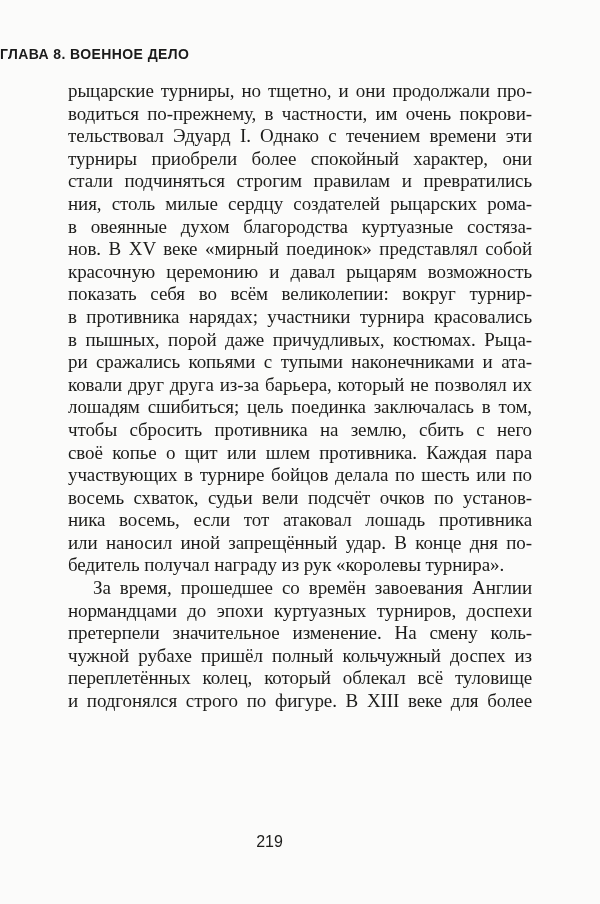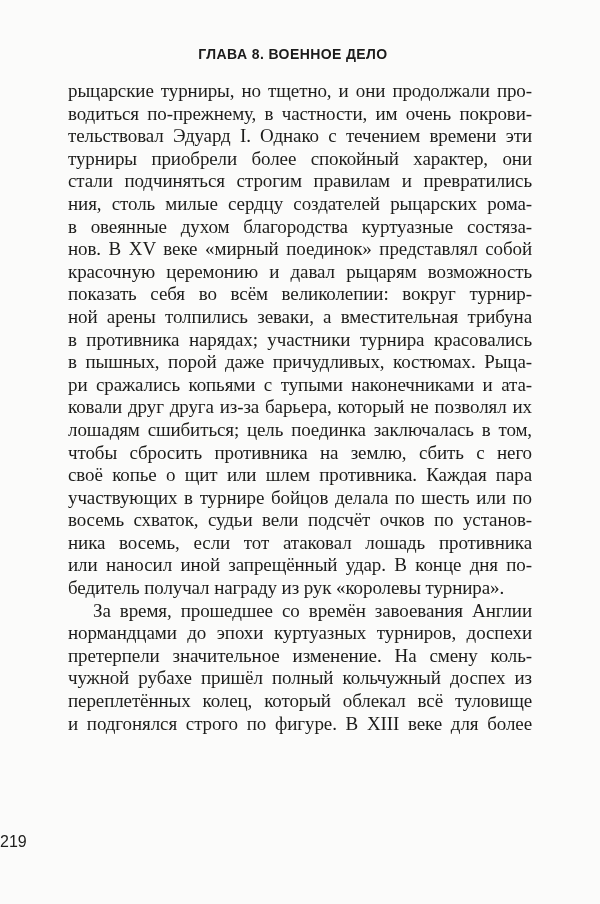--- a/index.html
+++ b/index.html
@@ -15,27 +15,26 @@
     background: #fbfbfa;
     color: #1d1d1b;
     overflow: hidden;
     font-family: "Liberation Serif", "DejaVu Serif", serif;
   }
   .chapter-header {
     position: absolute;
     top: 46px;
     left: 0;
     width: 528px;
-    text-align: center;
+    text-align: left;
     font-family: "Liberation Sans", "DejaVu Sans", sans-serif;
     font-size: 14px;
     font-weight: 600;
     letter-spacing: 0.4px;
     color: #1b1b1b;
-    margin-left: 29px;
   }
   .body-text {
     position: absolute;
     top: 80px;
     left: 68px;
     width: 464px;
   }
   .text-line {
     font-size: 19px;
     line-height: 22.6px;
@@ -48,21 +47,21 @@
     text-align-last: left;
   }
   .text-line.indented {
     text-indent: 25px;
   }
   .page-number {
     position: absolute;
     top: 833px;
     left: 0;
     width: 539px;
-    text-align: left;
+    text-align: center;
     font-family: "Liberation Sans", "DejaVu Sans", sans-serif;
     font-size: 16px;
     color: #1d1d1b;
   }
 </style>
 </head>
 <body>
 
 <div class="page">
   <div class="chapter-header">ГЛАВА 8. ВОЕННОЕ ДЕЛО</div>
@@ -71,21 +70,20 @@
       <div class="text-line">рыцарские турниры, но тщетно, и они продолжали про-</div>
       <div class="text-line">водиться по-прежнему, в частности, им очень покрови-</div>
       <div class="text-line">тельствовал Эдуард I. Однако с течением времени эти</div>
       <div class="text-line">турниры приобрели более спокойный характер, они</div>
       <div class="text-line">стали подчиняться строгим правилам и превратились</div>
       <div class="text-line">ния, столь милые сердцу создателей рыцарских рома-</div>
       <div class="text-line">в овеянные духом благородства куртуазные состяза-</div>
       <div class="text-line">нов. В XV веке «мирный поединок» представлял собой</div>
       <div class="text-line">красочную церемонию и давал рыцарям возможность</div>
       <div class="text-line">показать себя во всём великолепии: вокруг турнир-</div>
-      <div class="text-line">ной арены толпились зеваки, а вместительная трибуна</div>
       <div class="text-line">в противника нарядах; участники турнира красовались</div>
       <div class="text-line">в пышных, порой даже причудливых, костюмах. Рыца-</div>
       <div class="text-line">ри сражались копьями с тупыми наконечниками и ата-</div>
       <div class="text-line">ковали друг друга из-за барьера, который не позволял их</div>
       <div class="text-line">лошадям сшибиться; цель поединка заключалась в том,</div>
       <div class="text-line">чтобы сбросить противника на землю, сбить с него</div>
       <div class="text-line">своё копье о щит или шлем противника. Каждая пара</div>
       <div class="text-line">участвующих в турнире бойцов делала по шесть или по</div>
       <div class="text-line">восемь схваток, судьи вели подсчёт очков по установ-</div>
       <div class="text-line">ника восемь, если тот атаковал лошадь противника</div>

